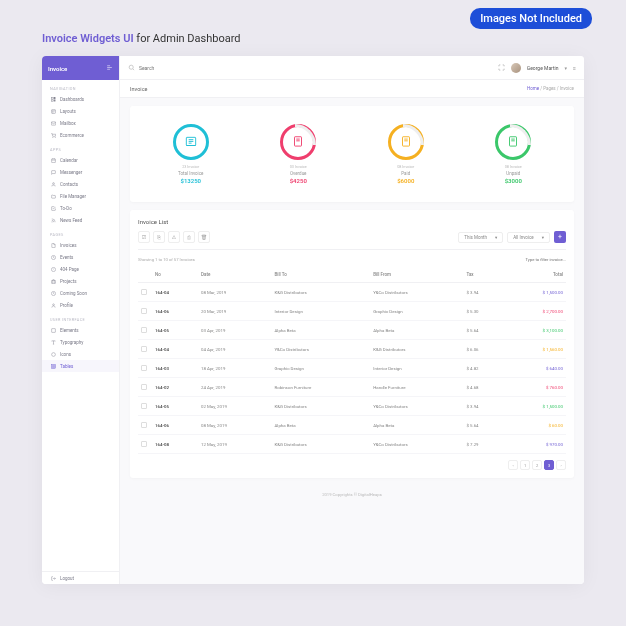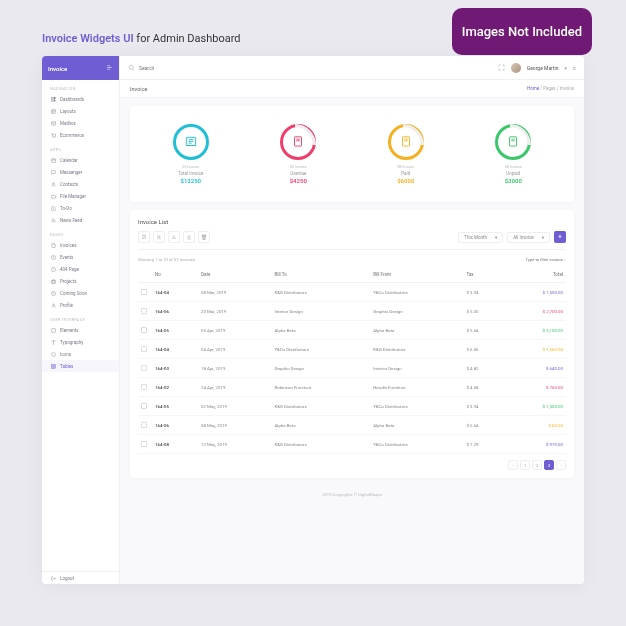--- a/index.html
+++ b/index.html
@@ -1,17 +1,17 @@
 <!DOCTYPE html>
 <html><head>
 <meta charset="utf-8">
 <style>
 * { margin: 0; padding: 0; box-sizing: border-box; font-family: -apple-system, BlinkMacSystemFont, "Segoe UI", Roboto, sans-serif; }
 body { background: #ebe9f0; width: 626px; height: 626px; overflow: hidden; font-size: 5px; }
-.badge-notincluded { position: absolute; top: 8px; right: 34px; background: #701a75; color: #fff; padding: 16px 10px; border-radius: 10px; font-size: 13px; font-weight: 500; }
+.badge-notincluded { position: absolute; top: 8px; right: 34px; background: #1d4ed8; color: #fff; padding: 4px 10px; border-radius: 10px; font-size: 11px; font-weight: 500; }
 .title-bar { position: absolute; top: 32px; left: 42px; font-size: 11px; color: #333; text-align: right; }
 .title-bar .purple { color: #6f5ed3; font-weight: 600; }
 .app { position: absolute; top: 56px; left: 42px; right: 42px; bottom: 42px; background: #fff; border-radius: 4px; box-shadow: 0 2px 20px rgba(0,0,0,0.05); overflow: hidden; display: flex; }
 .sidebar { width: 78px; background: #fff; border-right: 1px solid #f0f0f3; display: flex; flex-direction: column; }
 .sb-brand { height: 24px; background: #6f5ed3; color: #fff; display: flex; align-items: center; justify-content: space-between; padding: 0 6px; font-size: 6px; font-weight: 600; }
 .sb-brand .menu-btn { color: #fff; opacity: .9; }
 .sb-section { padding: 6px 0 2px 8px; font-size: 3.8px; color: #b9b9c4; letter-spacing: .4px; }
 .sb-item { display: flex; align-items: center; padding: 3px 8px; color: #7a7a88; cursor: pointer; }
 .sb-item .icn { width: 6px; height: 6px; margin-right: 4px; display: inline-flex; align-items: center; justify-content: center; }
 .sb-item span { font-size: 4.5px; }

